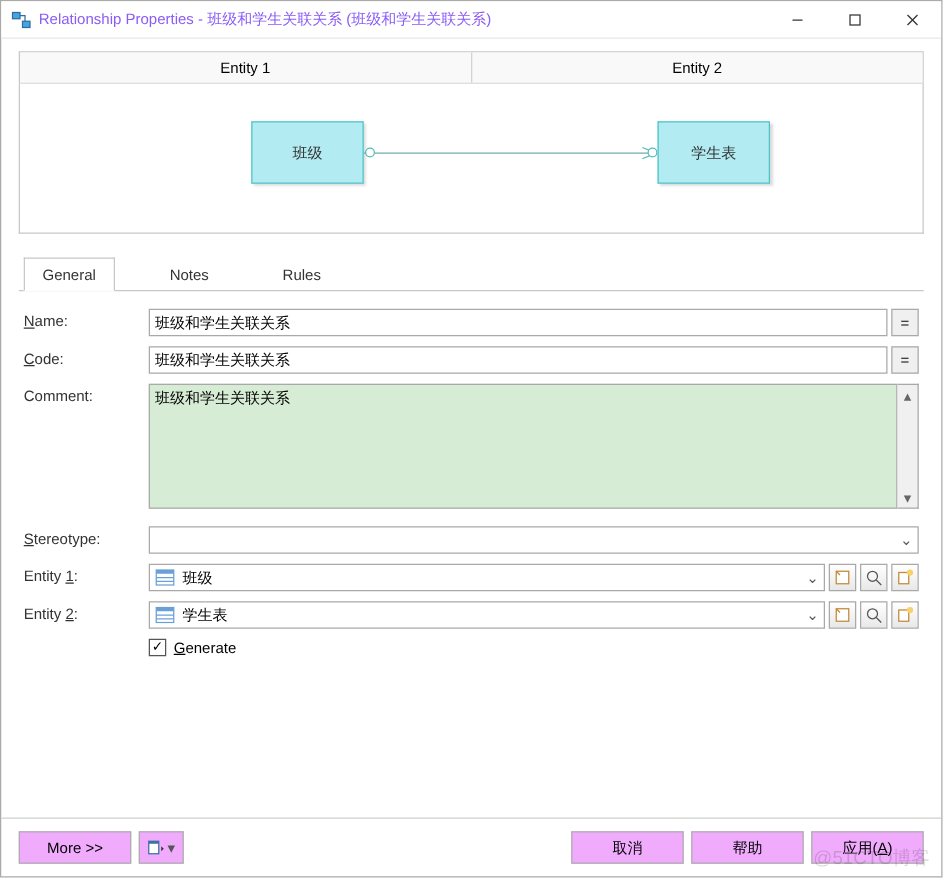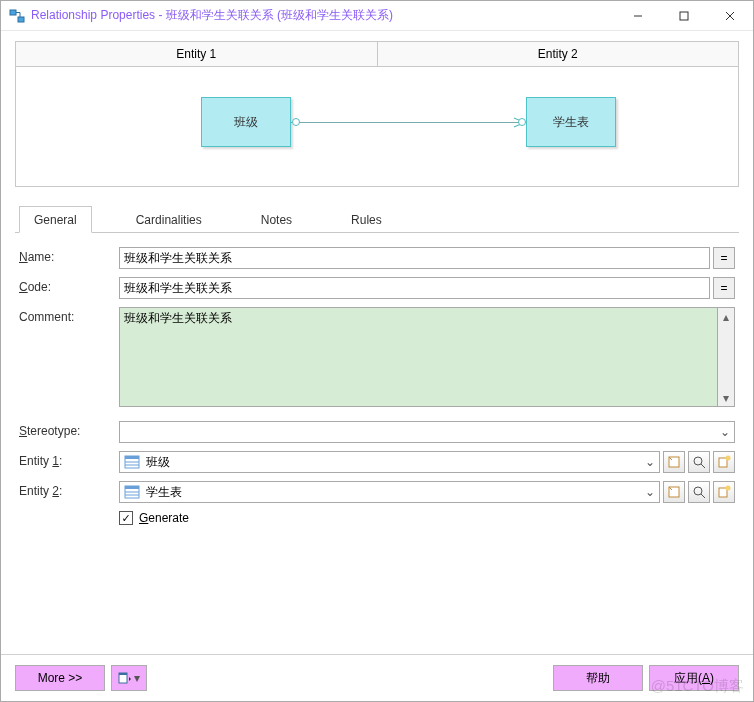--- a/index.html
+++ b/index.html
@@ -103,21 +103,20 @@
     <div class="ebox e1">班级</div>
     <div class="reline"></div>
     <div class="port p1"></div>
     <div class="crow"></div>
     <div class="port p2"></div>
     <div class="ebox e2">学生表</div>
   </div>
 
   <div class="tabstrip">
     <div class="tab active">General</div>
-    <div class="tab">Cardinalities</div>
     <div class="tab">Notes</div>
     <div class="tab">Rules</div>
   </div>
 
   <div class="form">
 
     <div class="frow">
       <div class="flabel"><u>N</u>ame:</div>
       <div class="finput"><input class="txt" value="班级和学生关联关系" style=""></div>
       <div class="sqbtn">=</div>
@@ -225,17 +224,18 @@
   <div class="fbtn">More &gt;&gt;</div>
   <div class="fbtn small">
     <svg width="14" height="14" viewBox="0 0 14 14">
         <rect x="1" y="2" width="8" height="10" fill="#fff" stroke="#3a6fa0"></rect>
         <rect x="1" y="2" width="8" height="2" fill="#3a6fa0"></rect>
         <path d="M11 6 L13 8 L11 10" fill="#333"></path>
       </svg>
     <span style="margin-left:2px;color:#555">▾</span>
   </div>
   <div class="spacer"></div>
+  <div class="fbtn">取消</div>
   <div class="fbtn">帮助</div>
   <div class="fbtn">应用(<u>A</u>)</div>
 </div>
 
 <div class="watermark">@51CTO博客</div>
 
 </body></html>

